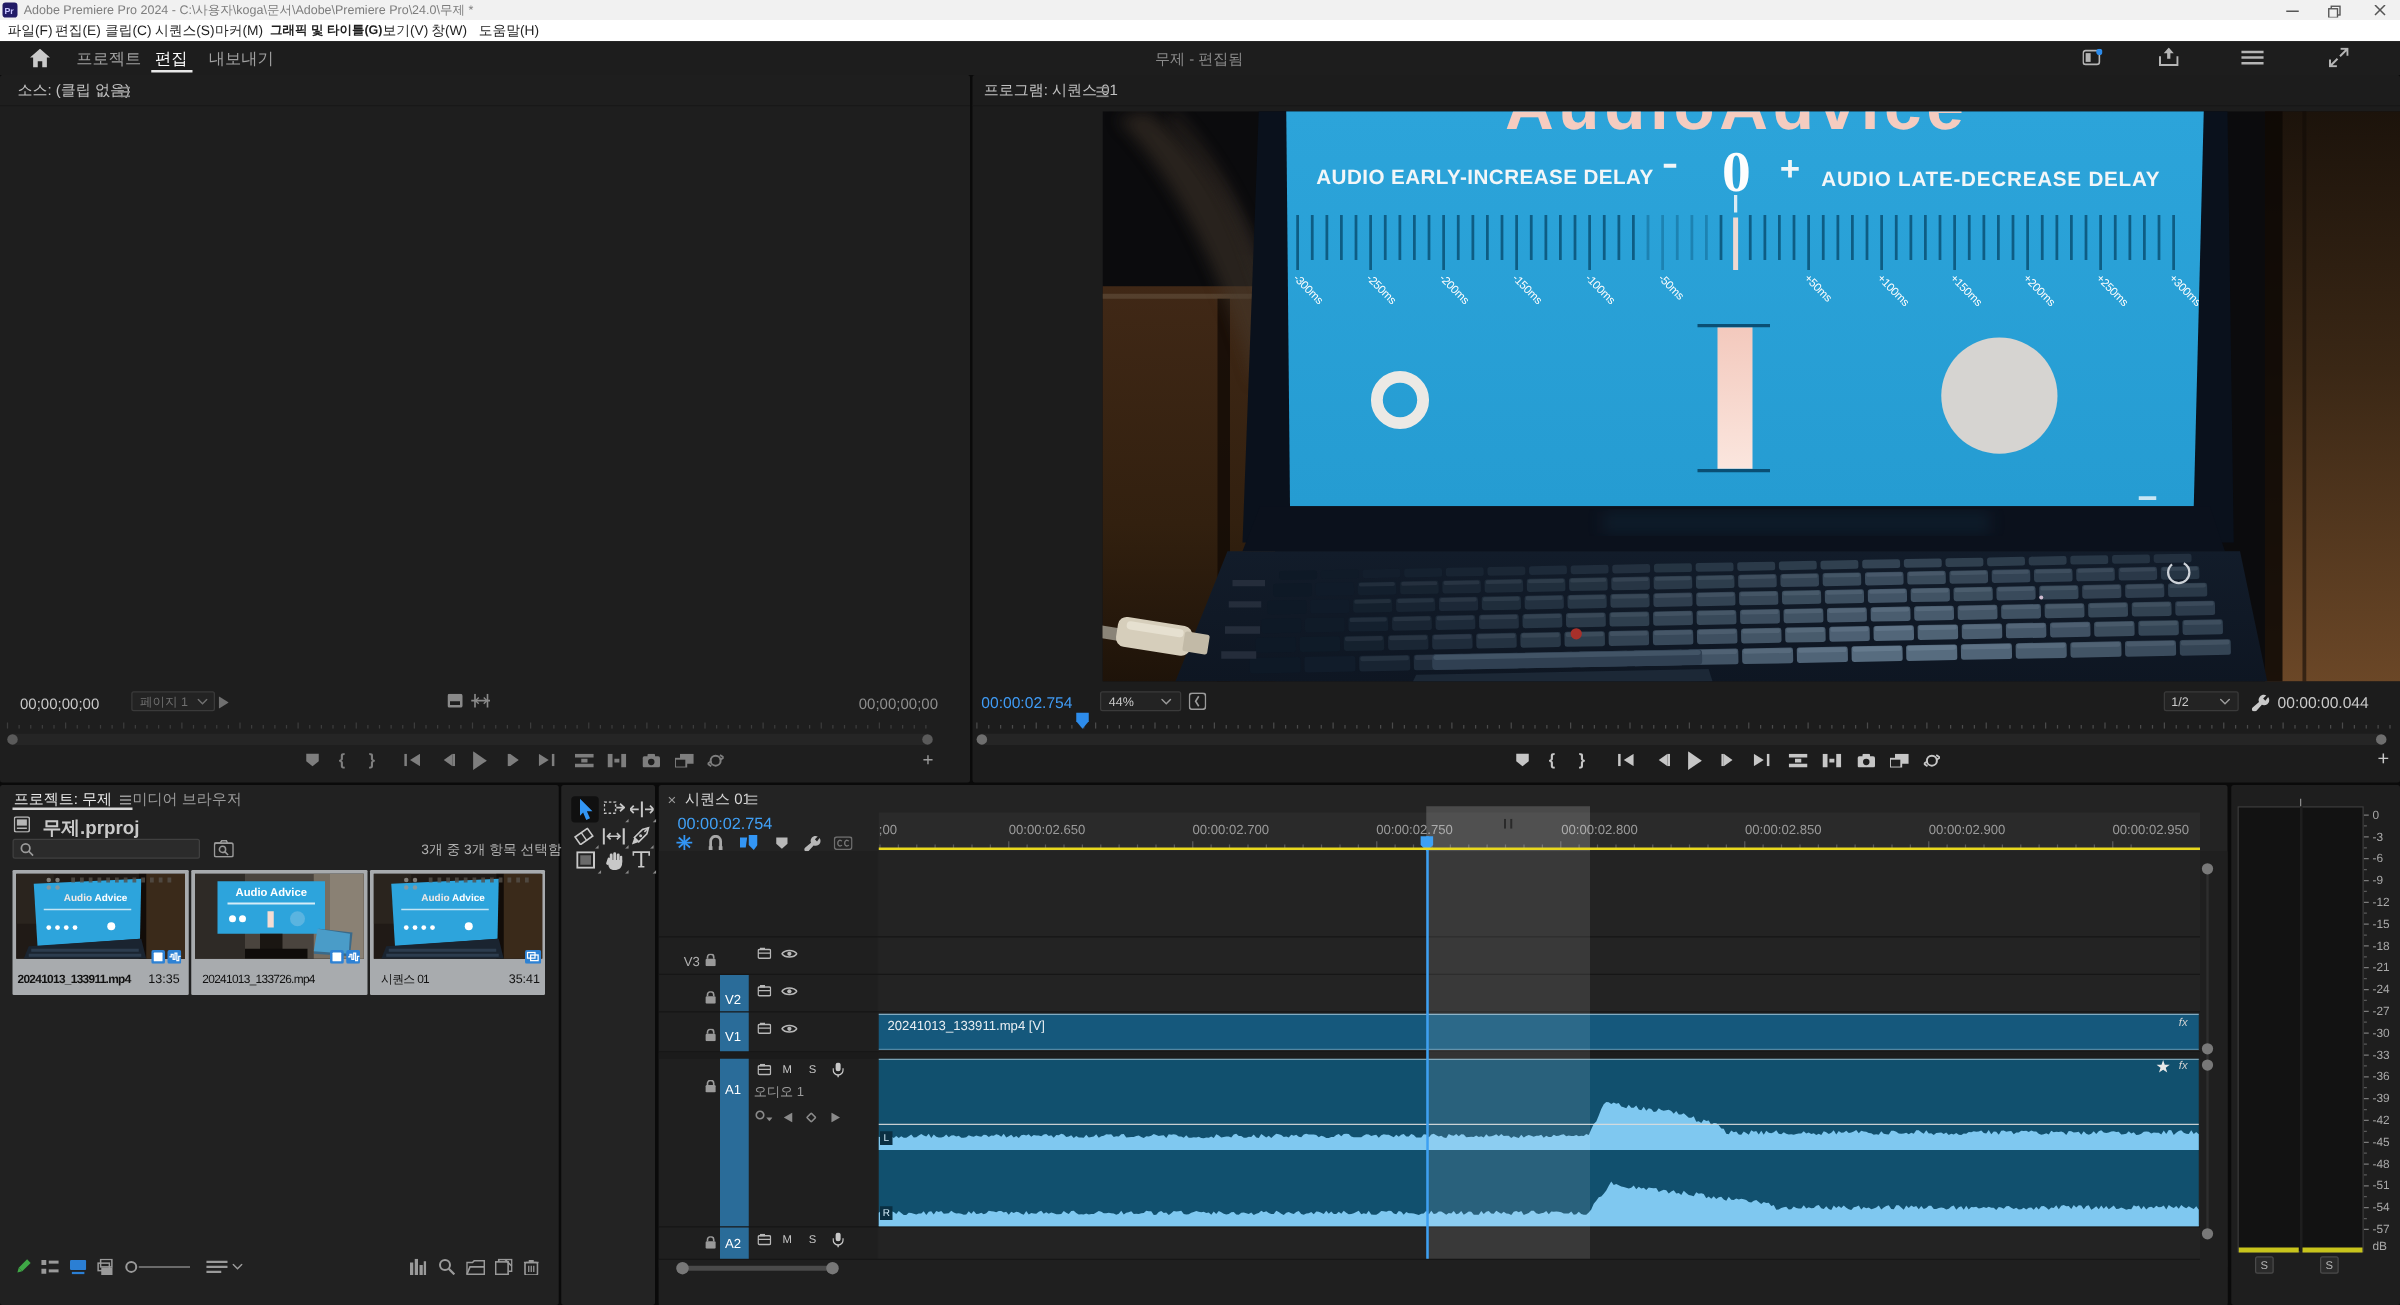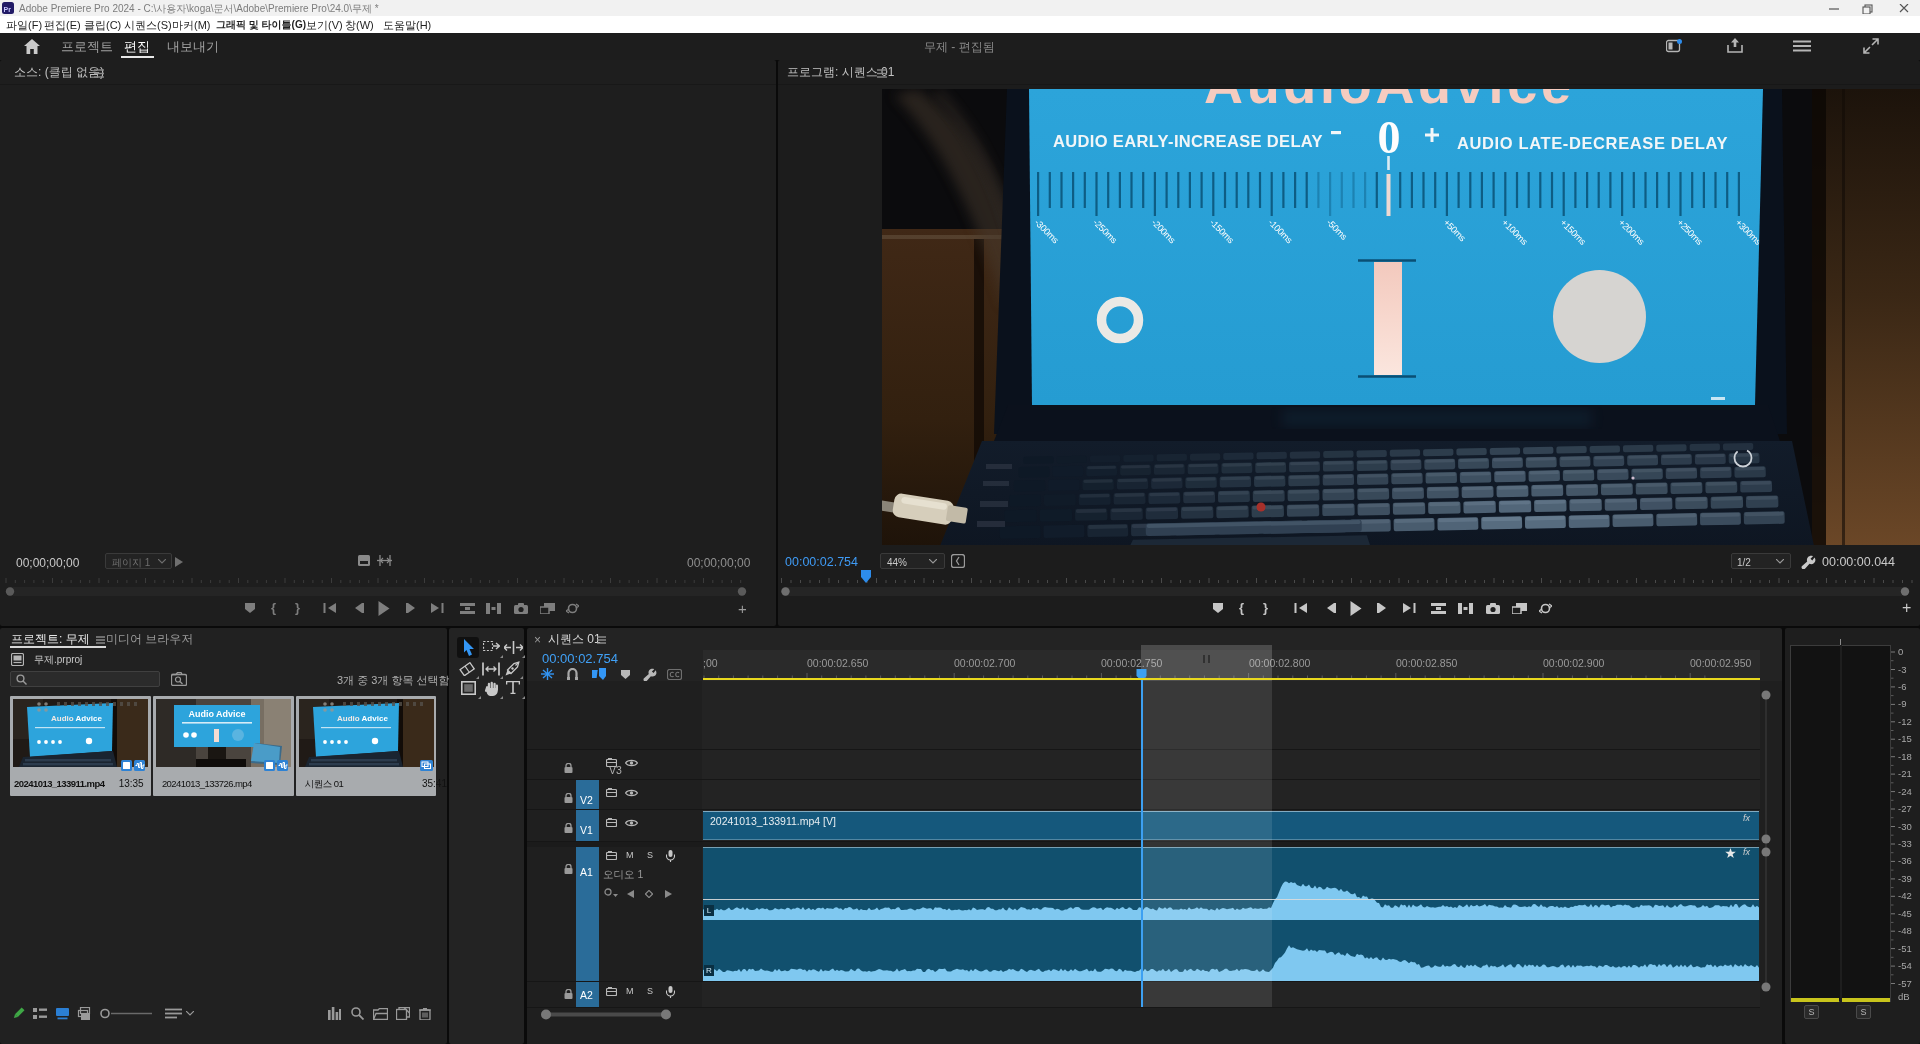--- a/index.html
+++ b/index.html
@@ -813,21 +813,21 @@
     <line x1="0" y1="4" x2="9" y2="4" stroke="#9a9a9a" stroke-width="1.3"></line>
     <line x1="0" y1="7" x2="9" y2="7" stroke="#9a9a9a" stroke-width="1.3"></line>
   </svg>
 <div style="position:absolute;left:10px;top:646px;width:96px;height:2px;background:#d8d8d8;"></div>
 <div style="position:absolute;left:106px;top:633px;font-size:12px;color:#9a9a9a;font-weight:400;white-space:nowrap;line-height:1;">미디어 브라우저</div>
 <svg style="position:absolute;left:11px;top:653px;" width="13" height="13" viewBox="0 0 13 13">
     <rect x="0.5" y="0.5" width="12" height="12" rx="1.5" fill="none" stroke="#b5b5b5" stroke-width="1.2"></rect>
     <rect x="2.5" y="2.5" width="8" height="5" fill="#b5b5b5"></rect>
     <line x1="2.5" y1="9.5" x2="10.5" y2="9.5" stroke="#b5b5b5" stroke-width="1.2"></line>
   </svg>
-<div style="position:absolute;left:34px;top:655px;font-size:10px;color:#c9c9c9;font-weight:400;white-space:nowrap;line-height:1;">무제.prproj</div>
+<div style="position:absolute;left:34px;top:655px;font-size:15px;color:#c9c9c9;font-weight:700;white-space:nowrap;line-height:1;">무제.prproj</div>
 <div style="position:absolute;left:10px;top:671px;width:150px;height:16px;background:#2b2b2b;border:1px solid #404040;border-radius:2px;"></div>
 <svg style="position:absolute;left:16px;top:674px;" width="11" height="11" viewBox="0 0 11 11">
     <circle cx="4.5" cy="4.5" r="3.4" fill="none" stroke="#9a9a9a" stroke-width="1.4"></circle>
     <line x1="7" y1="7" x2="10.5" y2="10.5" stroke="#9a9a9a" stroke-width="1.4"></line>
   </svg>
 <svg style="position:absolute;left:171px;top:672px;" width="16" height="14" viewBox="0 0 16 14">
     <rect x="0.5" y="2.5" width="15" height="11" rx="1.5" fill="none" stroke="#9a9a9a" stroke-width="1.3"></rect>
     <path d="M0.5 2.5 L5 2.5 L6.5 0.5 L10 0.5 L11 2.5" fill="none" stroke="#9a9a9a" stroke-width="1.3"></path>
     <circle cx="7" cy="7.5" r="2.5" fill="none" stroke="#9a9a9a" stroke-width="1.2"></circle>
     <line x1="9" y1="9.5" x2="11.5" y2="12" stroke="#9a9a9a" stroke-width="1.2"></line>
@@ -967,21 +967,21 @@
     </g>
   </svg>
 <svg style="position:absolute;left:419.8px;top:760px;" width="13" height="11" viewBox="0 0 13 11">
     <rect x="0" y="0" width="13" height="11" rx="1.5" fill="#2e82d4"></rect>
     <g stroke="#ffffff" stroke-width="1" fill="none">
       <rect x="2" y="2" width="6" height="4.5"></rect>
       <rect x="4.5" y="4" width="6" height="4.5"></rect>
     </g>
   </svg>
 <div style="position:absolute;left:304.8px;top:779px;font-size:9.5px;color:#111111;font-weight:400;white-space:nowrap;line-height:1;letter-spacing:-0.55px;">시퀀스 01</div>
-<div style="position:absolute;left:447px;top:779px;font-size:10px;color:#111111;font-weight:400;white-space:nowrap;line-height:1;transform:translateX(-100%);">35:41</div>
+<div style="position:absolute;left:432px;top:779px;font-size:10px;color:#111111;font-weight:400;white-space:nowrap;line-height:1;transform:translateX(-100%);">35:41</div>
 <svg style="position:absolute;left:12px;top:1007px;" width="13" height="13" viewBox="0 0 13 13">
     <g transform="rotate(45 6.5 6.5)">
       <rect x="4.5" y="0" width="4" height="9.5" fill="#3fa846"></rect>
       <polygon points="4.5,9.5 8.5,9.5 6.5,13 " fill="#3fa846"></polygon>
     </g>
   </svg>
 <svg style="position:absolute;left:33px;top:1008px;" width="14" height="12" viewBox="0 0 14 12">
     <g fill="#9a9a9a">
       <rect x="0" y="0" width="4" height="4"></rect>
       <rect x="0" y="7" width="4" height="4"></rect>
@@ -1258,21 +1258,21 @@
     <path d="M2 4 L2 2.8 A2.5 2.5 0 0 1 7 2.8 L7 4" fill="none" stroke="#9a9a9a" stroke-width="1.3"></path>
   </svg>
 <svg style="position:absolute;left:564px;top:864px;" width="9" height="10" viewBox="0 0 9 10">
     <rect x="0.5" y="4" width="8" height="6" rx="1" fill="#9a9a9a"></rect>
     <path d="M2 4 L2 2.8 A2.5 2.5 0 0 1 7 2.8 L7 4" fill="none" stroke="#9a9a9a" stroke-width="1.3"></path>
   </svg>
 <svg style="position:absolute;left:564px;top:989px;" width="9" height="10" viewBox="0 0 9 10">
     <rect x="0.5" y="4" width="8" height="6" rx="1" fill="#9a9a9a"></rect>
     <path d="M2 4 L2 2.8 A2.5 2.5 0 0 1 7 2.8 L7 4" fill="none" stroke="#9a9a9a" stroke-width="1.3"></path>
   </svg>
-<div style="position:absolute;left:609px;top:765px;font-size:10.5px;color:#b0b0b0;font-weight:400;white-space:nowrap;line-height:1;">V3</div>
+<div style="position:absolute;left:547px;top:765px;font-size:10.5px;color:#b0b0b0;font-weight:400;white-space:nowrap;line-height:1;">V3</div>
 <div style="position:absolute;left:576px;top:780px;width:22.5px;height:29px;background:#2a6c99;"></div>
 <div style="position:absolute;left:576px;top:810px;width:22.5px;height:31px;background:#2a6c99;"></div>
 <div style="position:absolute;left:576px;top:847px;width:22.5px;height:134px;background:#2a6c99;"></div>
 <div style="position:absolute;left:576px;top:982px;width:22.5px;height:25px;background:#2a6c99;"></div>
 <div style="position:absolute;left:580px;top:795px;font-size:10.5px;color:#ffffff;font-weight:400;white-space:nowrap;line-height:1;">V2</div>
 <div style="position:absolute;left:580px;top:825px;font-size:10.5px;color:#ffffff;font-weight:400;white-space:nowrap;line-height:1;">V1</div>
 <div style="position:absolute;left:580px;top:867px;font-size:10.5px;color:#ffffff;font-weight:400;white-space:nowrap;line-height:1;">A1</div>
 <div style="position:absolute;left:580px;top:990px;font-size:10.5px;color:#ffffff;font-weight:400;white-space:nowrap;line-height:1;">A2</div>
 <svg style="position:absolute;left:606px;top:758px;" width="11" height="10" viewBox="0 0 11 10">
     <rect x="0.5" y="1.5" width="10" height="7" rx="1" fill="none" stroke="#b8b8b8" stroke-width="1.2"></rect>

